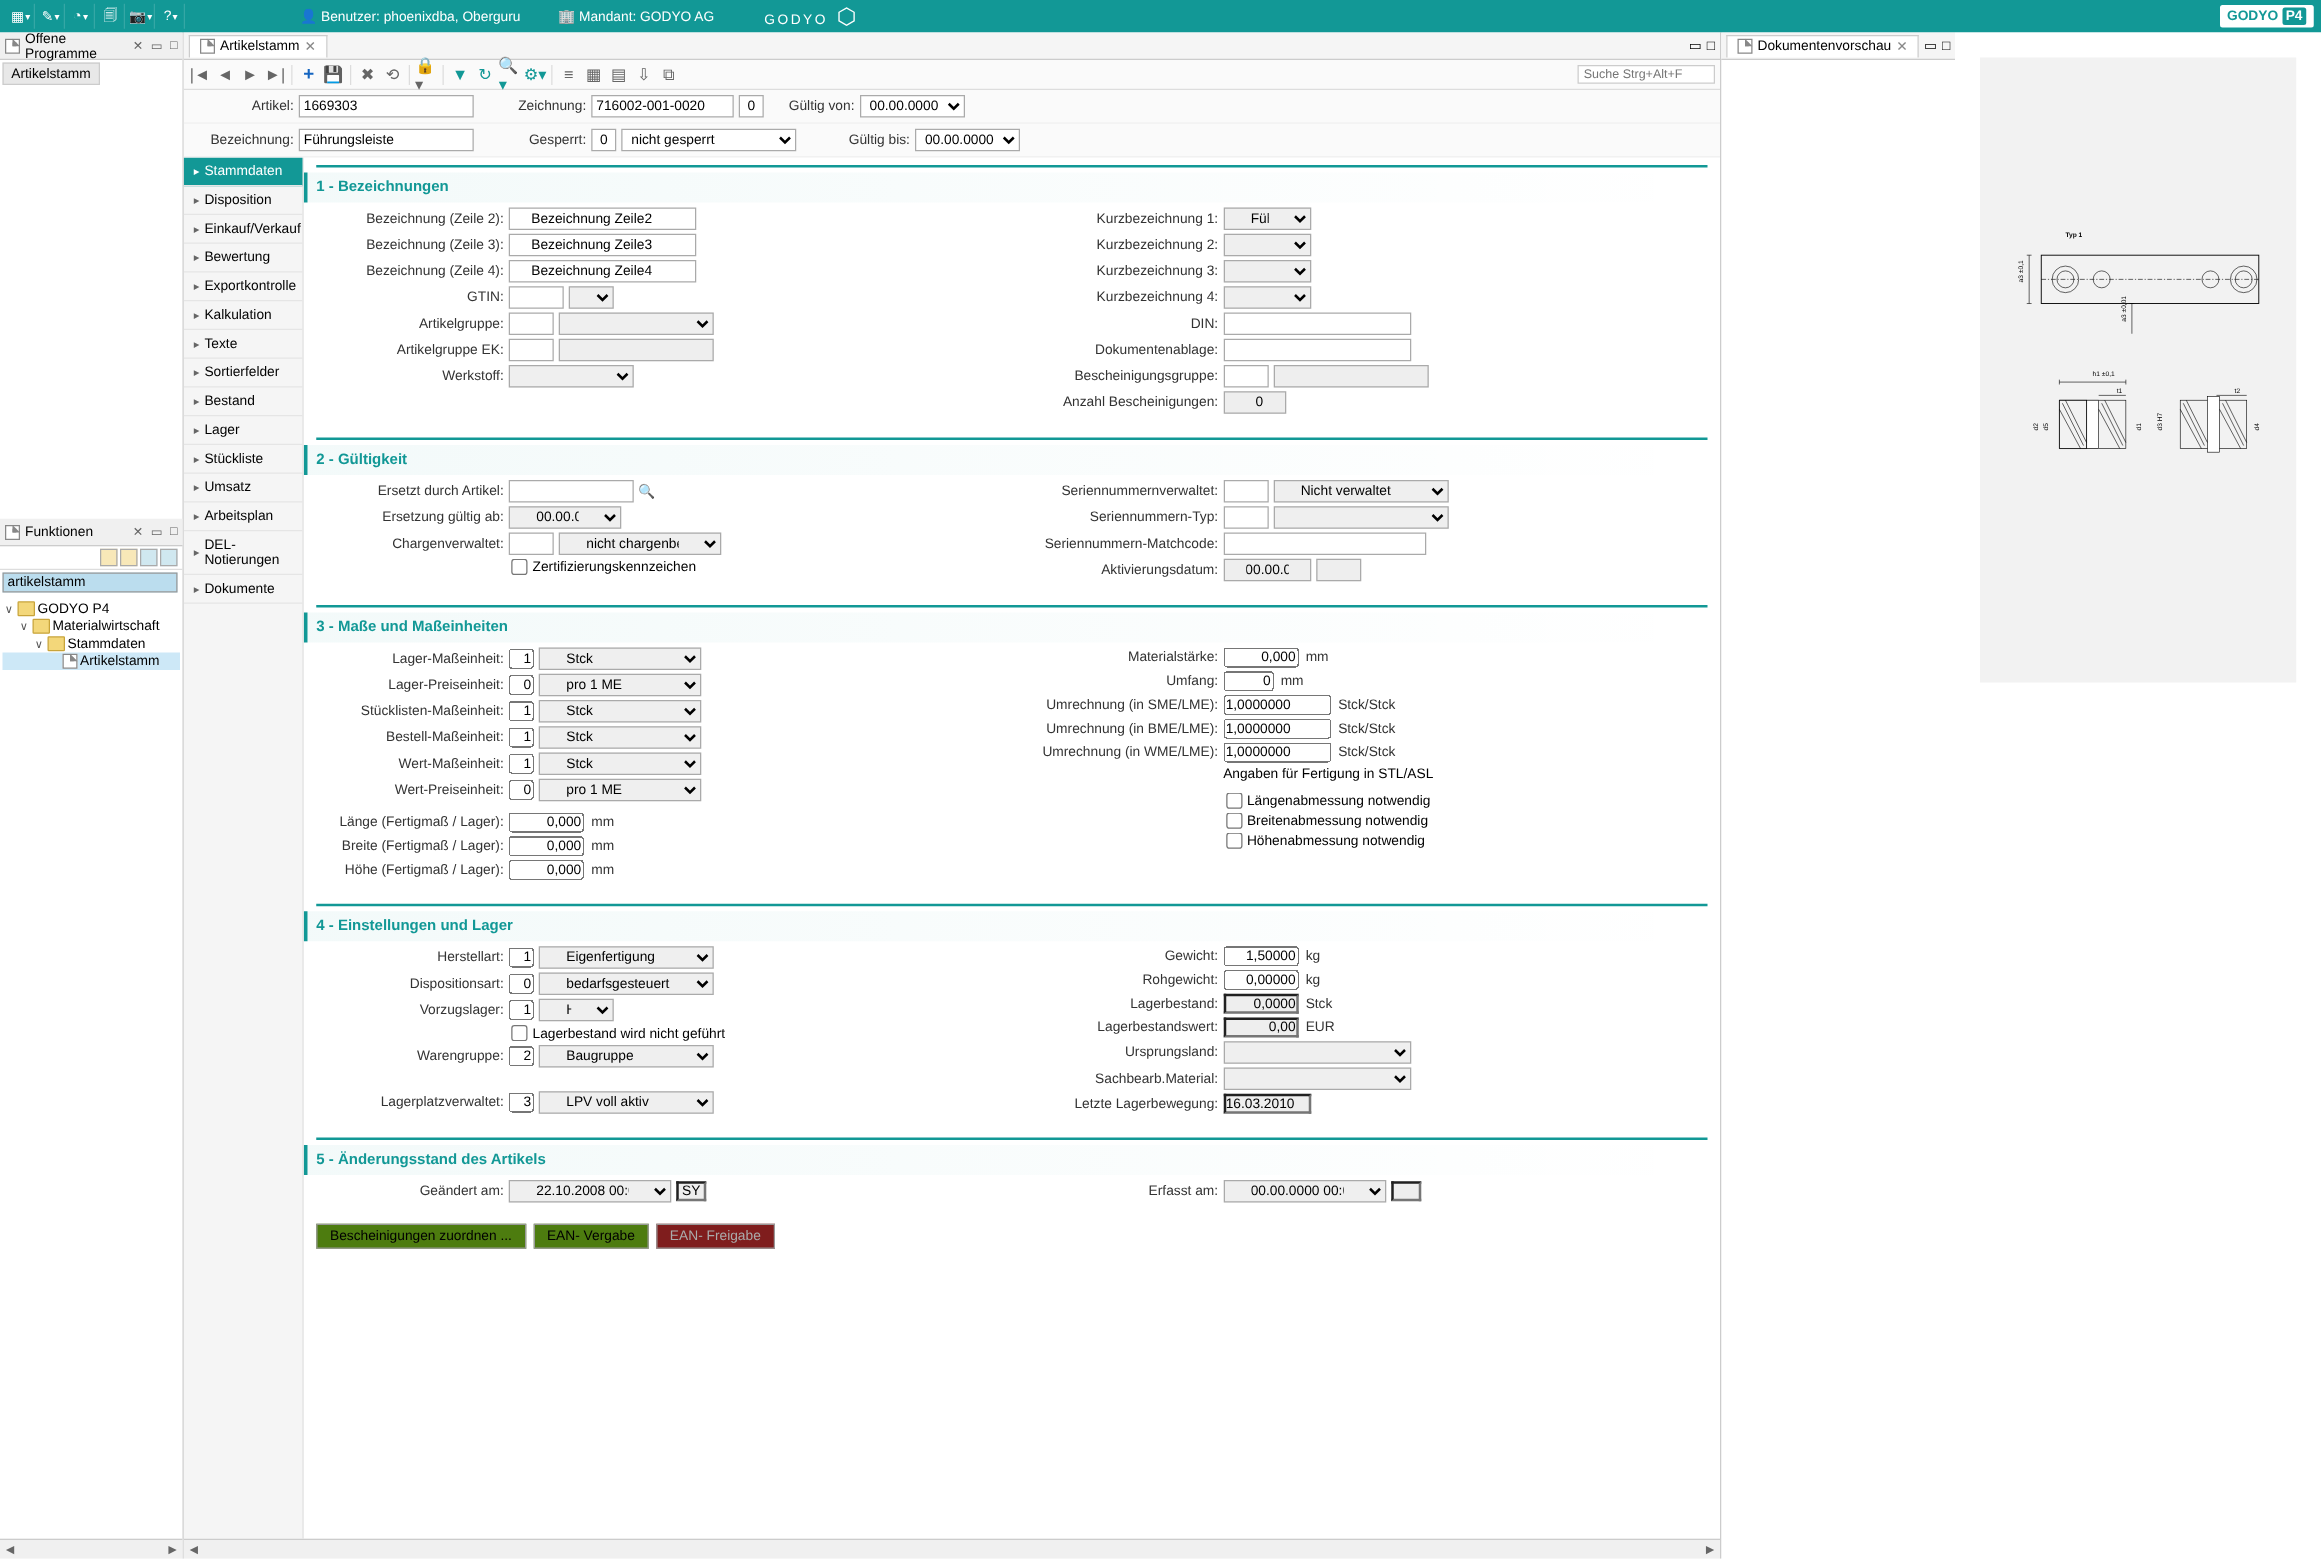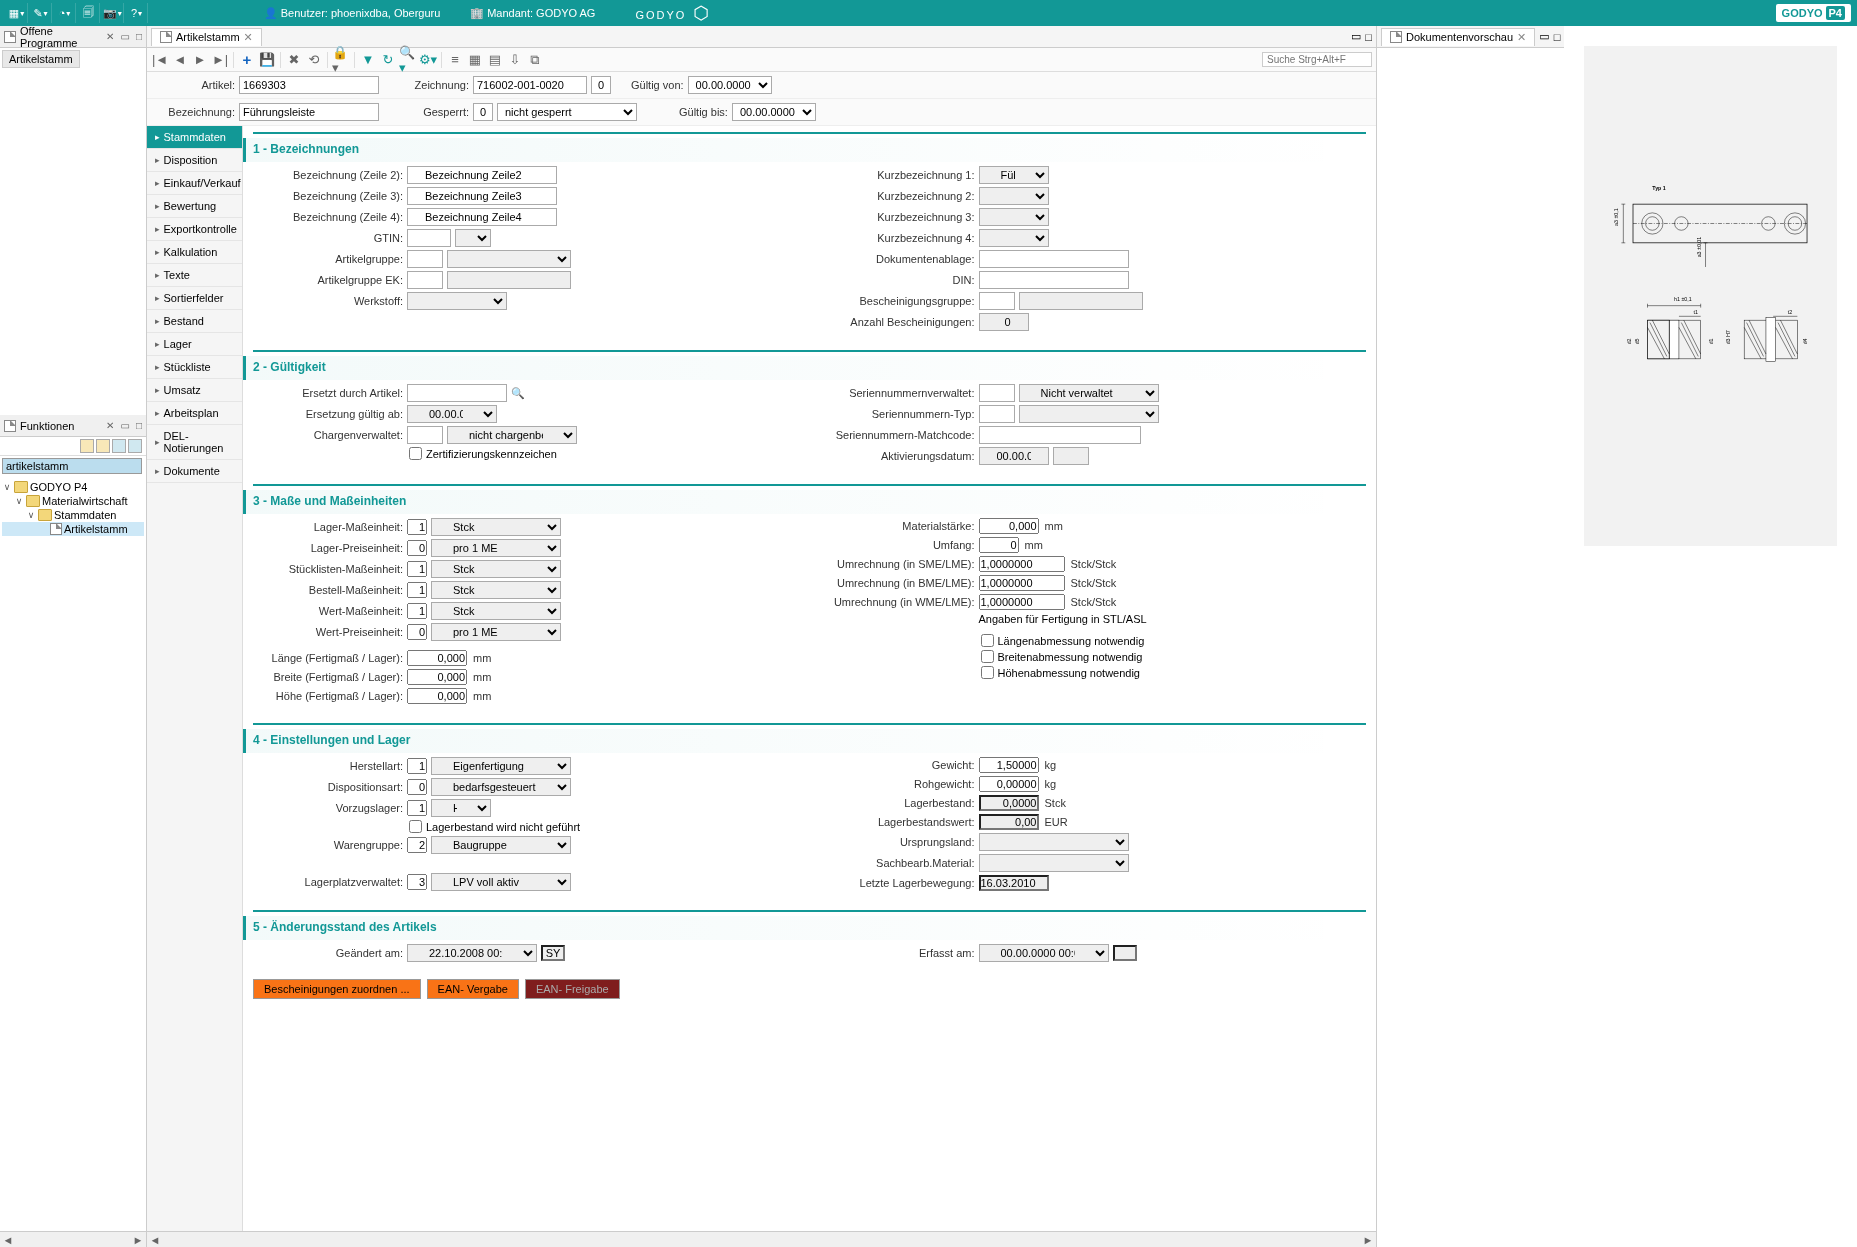--- a/index.html
+++ b/index.html
@@ -2,21 +2,21 @@
 <html><head>
 <meta charset="utf-8">
 <style>
 * { box-sizing: border-box; margin: 0; padding: 0; font-family: Tahoma, Arial, sans-serif; font-size: 11px; }
 body { background: #fff; overflow: hidden; }
 
 .header { background: #129896; height: 26px; display: flex; align-items: center; color: #fff; padding: 0 6px; }
 .header .toolbar-left { display: flex; gap: 2px; align-items: center; }
 .header .icon-btn { width: 22px; height: 20px; display: flex; align-items: center; justify-content: center; cursor: pointer; border-right: 1px solid rgba(255,255,255,0.15); }
 .header .drop { font-size: 8px; margin-left: 1px; }
-.header .user-info { margin-left: 116px; display: flex; gap: 30px; align-items: center; }
+.header .user-info { margin-left: 92px; display: flex; gap: 30px; align-items: center; }
 .header .logo-center { margin-left: 40px; font-size: 18px; font-weight: 300; letter-spacing: 2px; }
 .header .logo-right { margin-left: auto; background: #fff; color: #129896; padding: 2px 6px; font-weight: bold; border-radius: 2px; display: flex; align-items: center; font-size: 12px; }
 .header .logo-right .p4 { background: #129896; color: #fff; padding: 1px 3px; margin-left: 3px; border-radius: 2px; }
 
 .main { display: flex; height: calc(100vh - 26px); }
 
 .left-col { width: 147px; display: flex; flex-direction: column; border-right: 1px solid #ccc; }
 .panel-header { background: #f0f0f0; height: 22px; display: flex; align-items: center; padding: 0 4px; border-bottom: 1px solid #ccc; gap: 4px; }
 .panel-header .title { flex: 1; font-size: 11px; }
 .panel-header .x { font-size: 10px; cursor: pointer; color: #666; }
@@ -65,21 +65,21 @@
 .form-col { flex:1; }
 .frow { display:flex; align-items:center; margin-bottom:3px; gap:4px;}
 .frow label { width:150px; text-align:right; color:#333; font-size:11px;}
 .frow input[type=text], .frow select { border:1px solid #aaa; padding:1px 17px; height:18px; font-size:11px;}
 .frow input.num { text-align:right; width:60px;}
 .frow input.numw { text-align:left; width:86px;}
 .frow .unit { font-size:11px; color:#333; margin-left:2px;}
 .frow .ro { background:#eee; }
 .frow input[type=checkbox]{ margin-left:2px;}
 .btnrow { display:flex; gap:6px; padding:6px 0;}
-.btnrow button { padding:3px 10px; border:1px solid #999; background:#f97316; cursor:pointer; font-size:11px;}
+.btnrow button { padding:3px 10px; border:1px solid #999; background:#4d7c0f; cursor:pointer; font-size:11px;}
 .btnrow button:disabled { color:#aaa; background:#7f1d1d;}
 
 .scrollbar-h { height:16px; background:#f0f0f0; border-top:1px solid #ccc; display:flex; align-items:center;}
 .scrollbar-h .arr { width:16px; text-align:center; color:#666; cursor:pointer;}
 .scrollbar-h .track { flex:1;}
 
 .right-col { width:480px; display:flex; flex-direction:row;}
 .preview-body { flex:1; padding:20px; display:flex; align-items:flex-start; justify-content:center; background:#fff; overflow:auto;}
 .drawing { width:440px; height:500px; background:#f2f2f2; position:relative; padding:20px;}
 .drawing svg { width:100%; height:100%;}
@@ -350,25 +350,25 @@
                 </div>
               <div class="frow">
                   <label>Kurzbezeichnung 3:</label>
                   <select style="width:70px"><option></option></select>
                 </div>
               <div class="frow">
                   <label>Kurzbezeichnung 4:</label>
                   <select style="width:70px"><option></option></select>
                 </div>
               <div class="frow">
+                  <label>DIN:</label>
+                  <input type="text" style="width: 150px;">
+                </div>
+              <div class="frow">
                   <label>Dokumentenablage:</label>
-                  <input type="text" style="width: 150px;">
-                </div>
-              <div class="frow">
-                  <label>DIN:</label>
                   <input type="text" style="width: 150px;">
                 </div>
               <div class="frow">
                   <label>Bescheinigungsgruppe:</label>
                   <input type="text" class="num" style="width: 24px;" value="0">
                   <input type="text" style="width: 124px;" class="ro" readonly="">
                 </div>
               <div class="frow">
                   <label>Anzahl Bescheinigungen:</label>
                   <input type="text" class="num ro" style="width: 50px;" readonly="" value="0">

